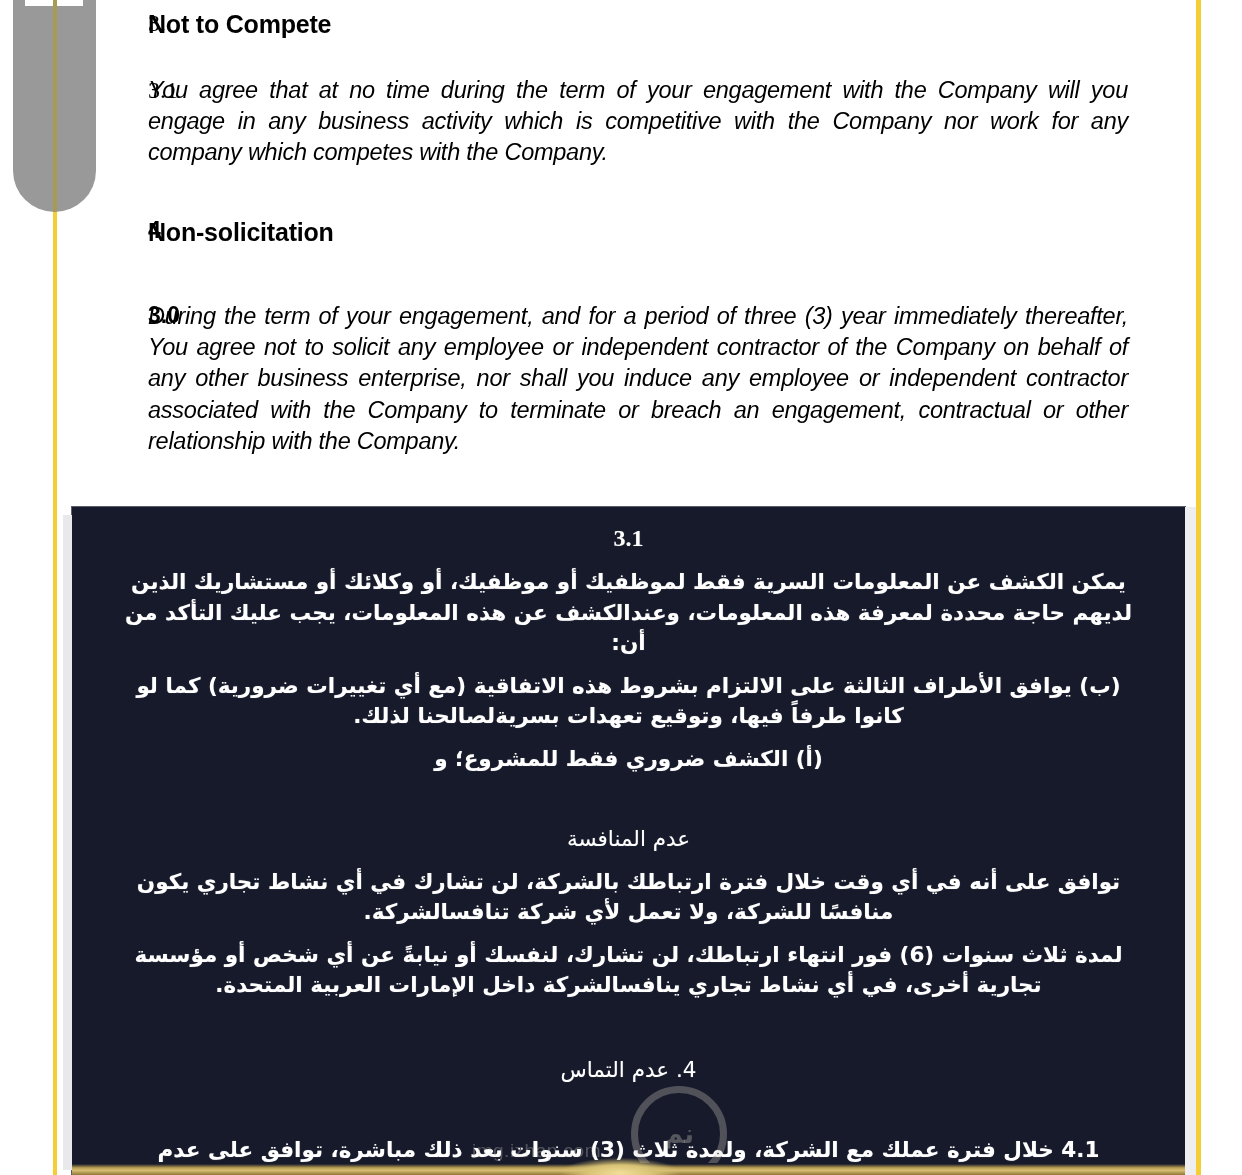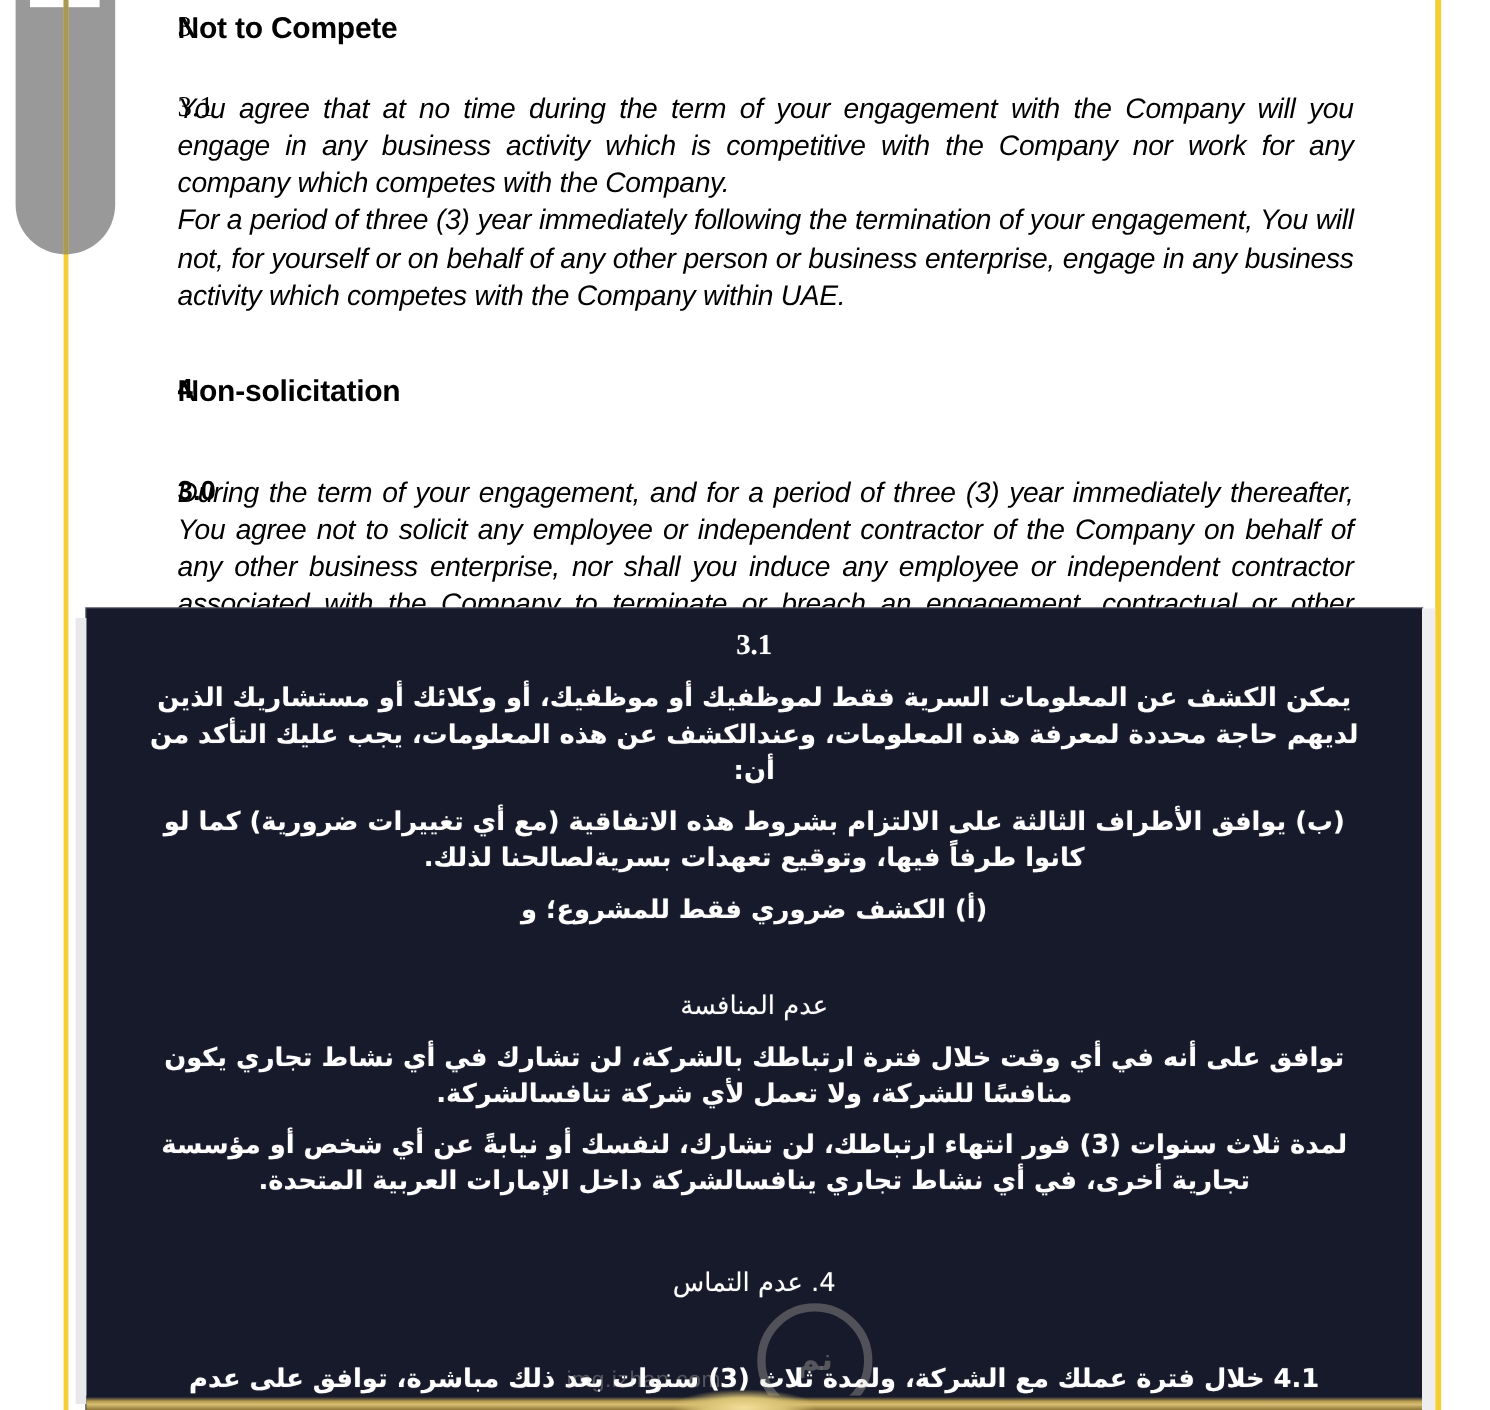--- a/index.html
+++ b/index.html
@@ -244,21 +244,20 @@
       <div class="clause-head">Not to Compete</div>
     </div>
   </div>
 
   <div class="gap-sm"></div>
 
   <div class="clause">
     <div class="clause-num">3.1</div>
     <div class="clause-body">
       <div class="clause-text">You agree that at no time during the term of your engagement with the Company will you engage in any business activity which is competitive with the Company nor work for any company which competes with the Company.</div>
-      <div class="clause-text">For a period of three (3) year immediately following the termination of your engagement, You will not, for yourself or on behalf of any other person or business enterprise, engage in any business activity which competes with the Company within UAE.</div>
     </div>
   </div>
 
   <div class="gap-md"></div>
 
   <div class="clause">
     <div class="clause-num bold">4</div>
     <div class="clause-body">
       <div class="clause-head">Non-solicitation</div>
     </div>
@@ -283,21 +282,21 @@
 
     <div class="ar-num">3.1</div>
     <p class="ar-p">يمكن الكشف عن المعلومات السرية فقط لموظفيك أو موظفيك، أو وكلائك أو مستشاريك الذين لديهم حاجة محددة لمعرفة هذه المعلومات، وعندالكشف عن هذه المعلومات، يجب عليك التأكد من أن:</p>
     <p class="ar-p">(ب) يوافق الأطراف الثالثة على الالتزام بشروط هذه الاتفاقية (مع أي تغييرات ضرورية) كما لو كانوا طرفاً فيها، وتوقيع تعهدات بسريةلصالحنا لذلك.</p>
     <p class="ar-p">(أ) الكشف ضروري فقط للمشروع؛ و</p>
 
     <div class="ar-space-md"></div>
 
     <p class="ar-p ar-head">عدم المنافسة</p>
     <p class="ar-p">توافق على أنه في أي وقت خلال فترة ارتباطك بالشركة، لن تشارك في أي نشاط تجاري يكون منافسًا للشركة، ولا تعمل لأي شركة تنافسالشركة.</p>
-    <p class="ar-p">لمدة ثلاث سنوات (3) فور انتهاء ارتباطك، لن تشارك، لنفسك أو نيابةً عن أي شخص أو مؤسسة تجارية أخرى، في أي نشاط تجاري ينافسالشركة داخل الإمارات العربية المتحدة.</p>
+    <p class="ar-p">لمدة ثلاث سنوات (6) فور انتهاء ارتباطك، لن تشارك، لنفسك أو نيابةً عن أي شخص أو مؤسسة تجارية أخرى، في أي نشاط تجاري ينافسالشركة داخل الإمارات العربية المتحدة.</p>
 
     <div class="ar-space-lg"></div>
 
     <p class="ar-p ar-head">4. عدم التماس</p>
 
     <div class="ar-space-md"></div>
 
     <p class="ar-p">4.1 خلال فترة عملك مع الشركة، ولمدة ثلاث (3) سنوات بعد ذلك مباشرة، توافق على عدم استدراج أي موظف أو متعاقد مستقل مع الشركةللعمل لدى أي مؤسسة تجارية أخرى، ولا ينبغي لك تحفيز أي موظف أو متعاقد مستقل مرتبط بالشركة على إنهاء أو خرق علاقة عمل أو عقدأو أي علاقة أخرى مع الشركة.</p>
 
   </div>

